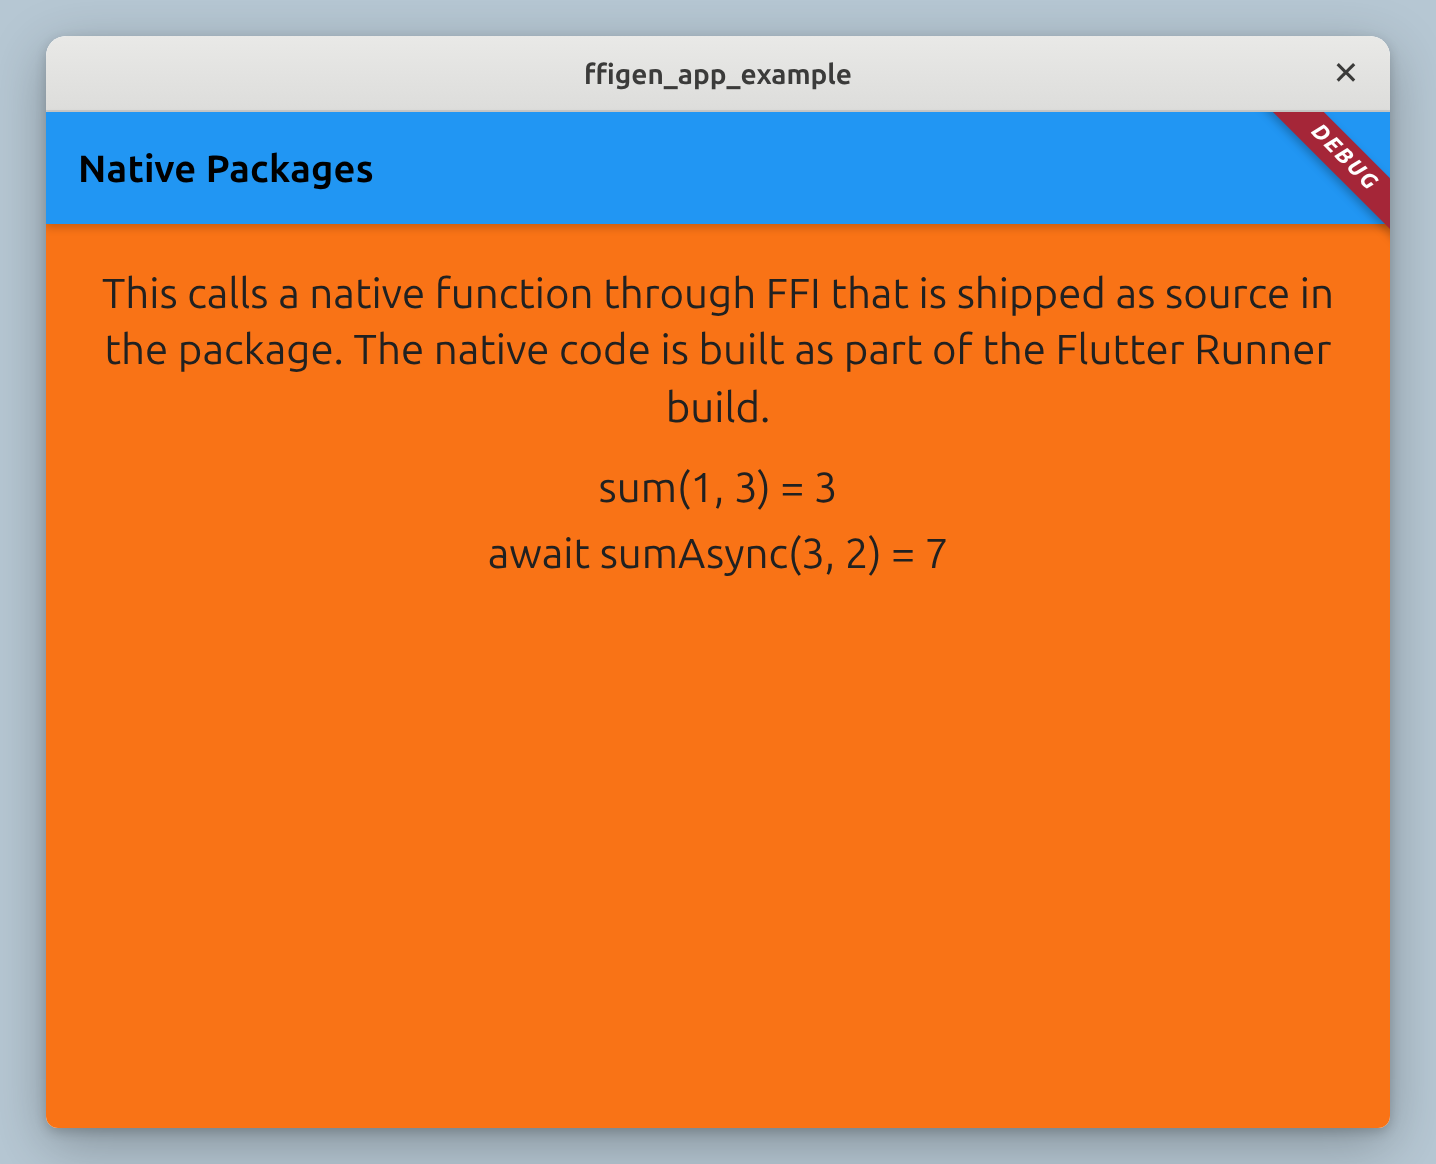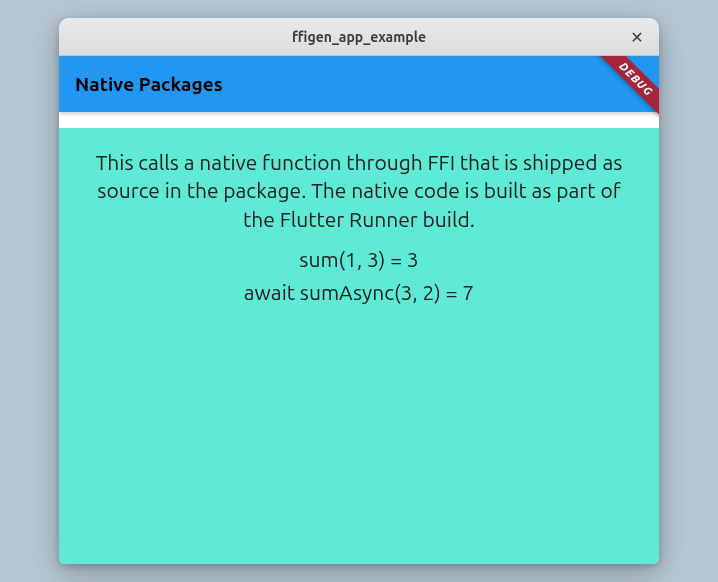--- a/index.html
+++ b/index.html
@@ -7,21 +7,21 @@
       background: #b6c7d3;
       width: 718px;
       height: 582px;
       overflow: hidden;
       font-family: -apple-system, BlinkMacSystemFont, "Segoe UI", Ubuntu, Cantarell, sans-serif;
       display: flex;
       align-items: center;
       justify-content: center;
     }
     .window {
-      width: 600px;
+      width: 672px;
       height: 546px;
       background: #ffffff;
       border-radius: 10px 10px 6px 6px;
       overflow: hidden;
       box-shadow: 0 8px 28px rgba(0,0,0,0.28), 0 2px 6px rgba(0,0,0,0.18);
       position: relative;
       display: flex;
       flex-direction: column;
     }
     .titlebar {
@@ -88,25 +88,24 @@
       font-size: 11px;
       font-weight: 800;
       letter-spacing: 1px;
       padding: 3px 34px;
       transform: rotate(45deg);
       box-shadow: 0 2px 4px rgba(0,0,0,0.25);
       font-style: italic;
     }
     .content {
       flex: 1;
-      background: #5eead4;
+      background: #f97316;
       padding: 20px 24px 0 24px;
       text-align: center;
       color: #212121;
-      margin-top: 16px;
     }
     .desc {
       font-size: 21px;
       line-height: 1.35;
       font-weight: 400;
       margin-bottom: 10px;
     }
     .result-line {
       font-size: 21px;
       line-height: 1.55;

